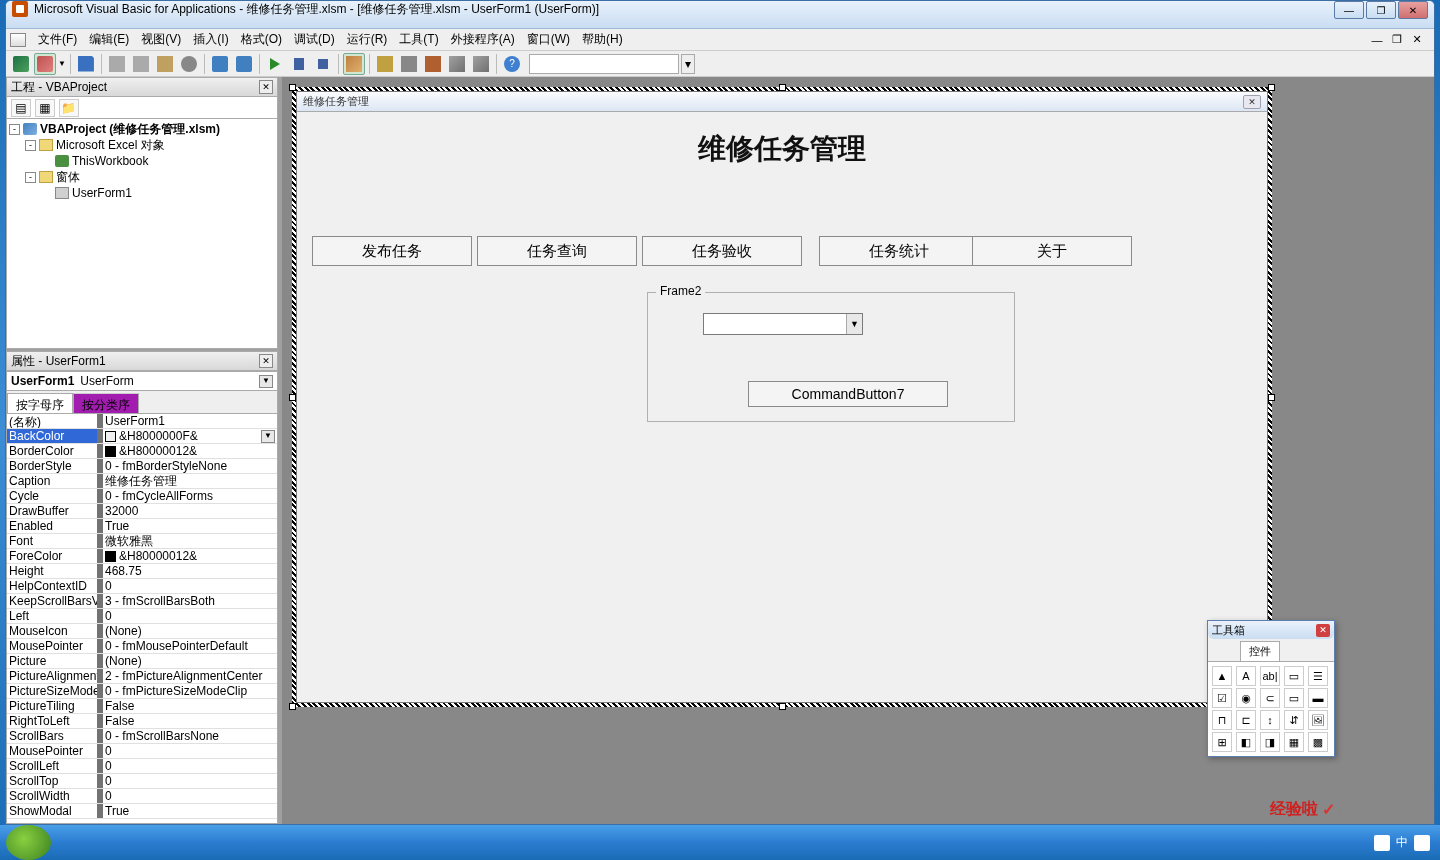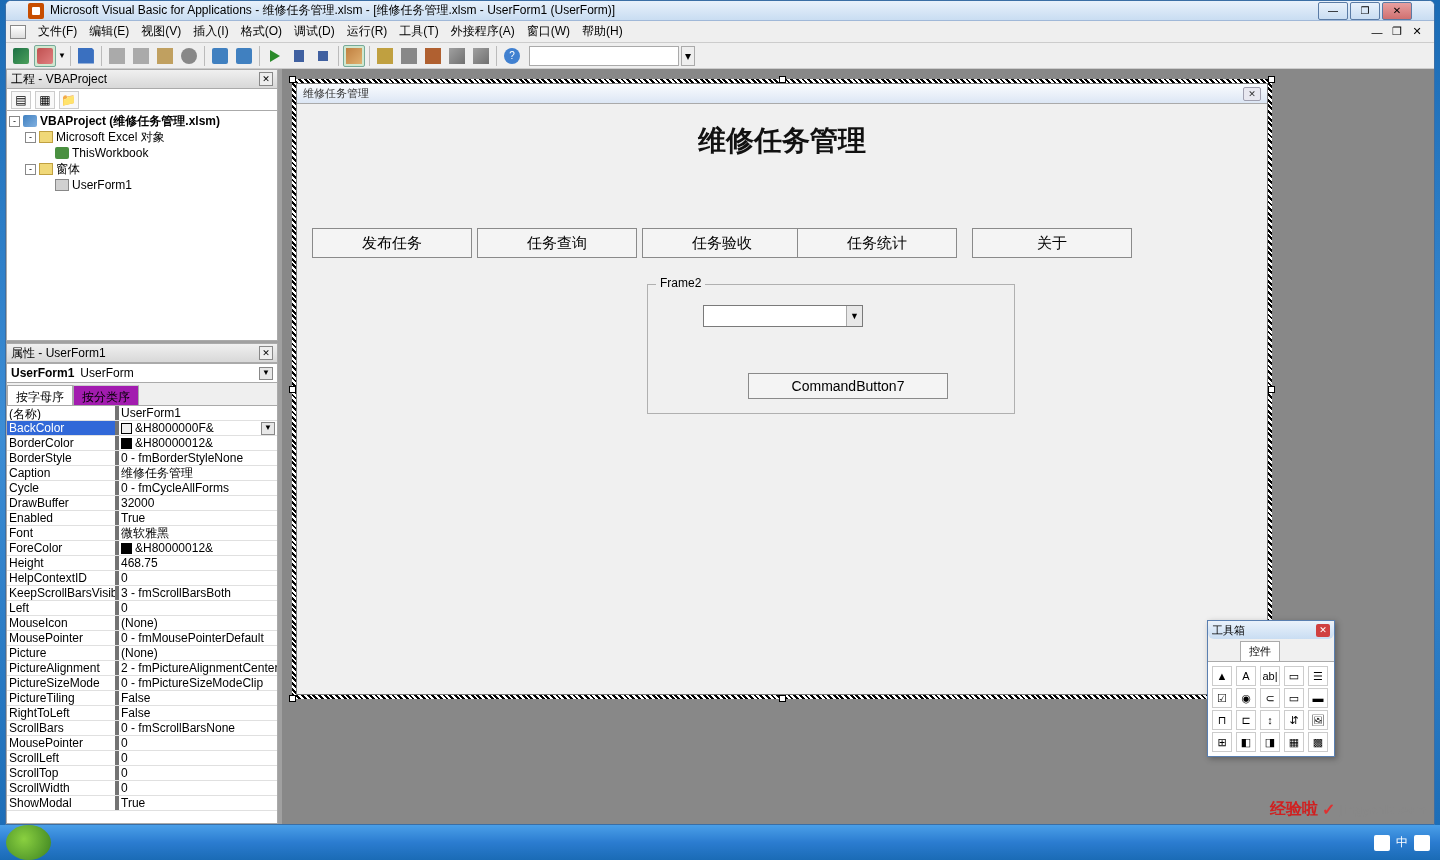--- a/index.html
+++ b/index.html
@@ -1,18 +1,18 @@
 <!DOCTYPE html>
 <html><head>
 <meta charset="utf-8">
 <style>
 * { box-sizing: border-box; margin: 0; padding: 0; font-family: "Microsoft YaHei", Tahoma, sans-serif; }
 body { background: linear-gradient(to bottom, #1a6bb5 0%, #3c8dd5 50%, #1a6bb5 100%); width: 1440px; height: 860px; overflow: hidden; font-size: 12px; }
 .window { position: absolute; top: 0; left: 5px; right: 5px; bottom: 35px; background: #fff; border: 1px solid #3a6ea5; border-radius: 6px 6px 0 0; overflow: hidden; display: flex; flex-direction: column; }
-.titlebar { height: 20px; background: linear-gradient(to bottom, #e8f1fb, #c9ddf2); display: flex; align-items: center; padding: 0 22px; font-size: 12px; color: #000; border-bottom: 1px solid #a0b8d8; }
+.titlebar { height: 28px; background: linear-gradient(to bottom, #e8f1fb, #c9ddf2); display: flex; padding: 0 6px; font-size: 12px; color: #000; border-bottom: 1px solid #a0b8d8; }
 .titlebar-icon { width: 16px; height: 16px; background: #c74d00; margin-right: 6px; border-radius: 2px; position: relative; }
 .titlebar-icon::after { content: ""; position: absolute; width: 8px; height: 8px; background: #fff; top: 4px; left: 4px; border-radius: 1px; }
 .titlebar-text { flex: 1; }
 .win-controls { display: flex; gap: 2px; }
 .win-btn { width: 30px; height: 18px; border: 1px solid #5a7ba5; background: linear-gradient(to bottom, #e8f1fb, #c9ddf2); border-radius: 2px; display: flex; align-items: center; justify-content: center; font-size: 10px; cursor: pointer; }
 .win-btn.close { background: linear-gradient(to bottom, #e8a0a0, #d07070); }
 .menubar { height: 22px; background: #efefef; display: flex; align-items: center; padding: 0 4px; border-bottom: 1px solid #ccc; font-size: 12px; font-family: SimSun, sans-serif; }
 .menubar-icon { width: 16px; height: 14px; border: 1px solid #888; margin-right: 6px; background: linear-gradient(to bottom, #fff, #ddd); }
 .menu-item { padding: 2px 6px; cursor: pointer; }
 .mdi-controls { margin-left: auto; display: flex; gap: 6px; padding-right: 6px; }
@@ -62,21 +62,21 @@
 .ind1 { padding-left: 16px; }
 .ind2 { padding-left: 32px; }
 .props-pane { flex: 1; display: flex; flex-direction: column; border-top: 2px solid #a0a0a0; }
 .props-combo { height: 20px; border: 1px solid #aaa; background: #fff; display: flex; align-items: center; padding: 0 4px; font-family: SimSun, sans-serif; }
 .props-combo b { margin-right: 6px; }
 .props-tabs { height: 22px; display: flex; background: #efefef; border-left: 1px solid #aaa; border-right: 1px solid #aaa; font-family: SimSun, sans-serif; }
 .ptab { padding: 3px 8px; border: 1px solid #aaa; background: #fff; border-bottom: none; cursor: pointer; margin-top: 2px; }
 .ptab.inactive { background: #a21caf; border-top-color: #ccc; }
 .props-grid { flex: 1; overflow: auto; border: 1px solid #aaa; background: #fff; font-family: SimSun, sans-serif; font-size: 12px; }
 .prow { display: flex; height: 15px; border-bottom: 1px solid #e0e0e0; }
-.prow .pname { width: 112px; padding: 0 2px; border-right: 4px solid #737373; overflow: hidden; white-space: nowrap; }
+.prow .pname { width: 96px; padding: 0 2px; border-right: 6px solid #737373; overflow: hidden; white-space: nowrap; }
 .prow .pval { flex: 1; padding: 0 2px; overflow: hidden; white-space: nowrap; display: flex; align-items: center; }
 .prow.selected .pname { background: #3168d8; color: #fff; }
 .color-swatch { width: 11px; height: 11px; border: 1px solid #000; margin-right: 3px; display: inline-block; }
 .dd-btn { width: 14px; height: 13px; border: 1px solid #888; background: #e8e8e8; margin-left: auto; font-size: 8px; text-align: center; }
 .splitter-v { width: 4px; background: #a0a0a0; cursor: col-resize; }
 .design-area { flex: 1; background: #888; position: relative; overflow: auto; }
 .form-container { position: absolute; top: 10px; left: 10px; width: 980px; height: 620px; }
 .sel-handle { position: absolute; width: 7px; height: 7px; background: #fff; border: 1px solid #000; }
 .sh-tl { top: -3px; left: -3px; } .sh-tm { top: -3px; left: 50%; margin-left: -3px; } .sh-tr { top: -3px; right: -3px; }
 .sh-ml { top: 50%; left: -3px; margin-top: -3px; } .sh-mr { top: 50%; right: -3px; margin-top: -3px; }
@@ -457,21 +457,21 @@
           <div class="uf-title">
             <span>维修任务管理</span>
             <div class="uf-close">✕</div>
           </div>
           <div class="uf-body">
             <div class="uf-heading">维修任务管理</div>
             <div id="uf-buttons">
                 <div class="uf-btn" style="left: 15px;">发布任务</div>
                 <div class="uf-btn" style="left: 180px;">任务查询</div>
                 <div class="uf-btn" style="left: 345px;">任务验收</div>
-                <div class="uf-btn" style="left: 500px;">任务统计</div>
+                <div class="uf-btn" style="left: 522px;">任务统计</div>
                 <div class="uf-btn" style="left: 675px;">关于</div>
               </div>
             <div class="uf-frame" style="left:350px; width:368px;">
               <div class="uf-frame-label">Frame2</div>
               <div class="uf-combo" style="left:55px; top:20px;">
                 <div class="uf-combo-inp"></div>
                 <div class="uf-combo-btn">▼</div>
               </div>
               <div class="uf-cmdbtn" style="left:100px; top:88px;">CommandButton7</div>
             </div>

